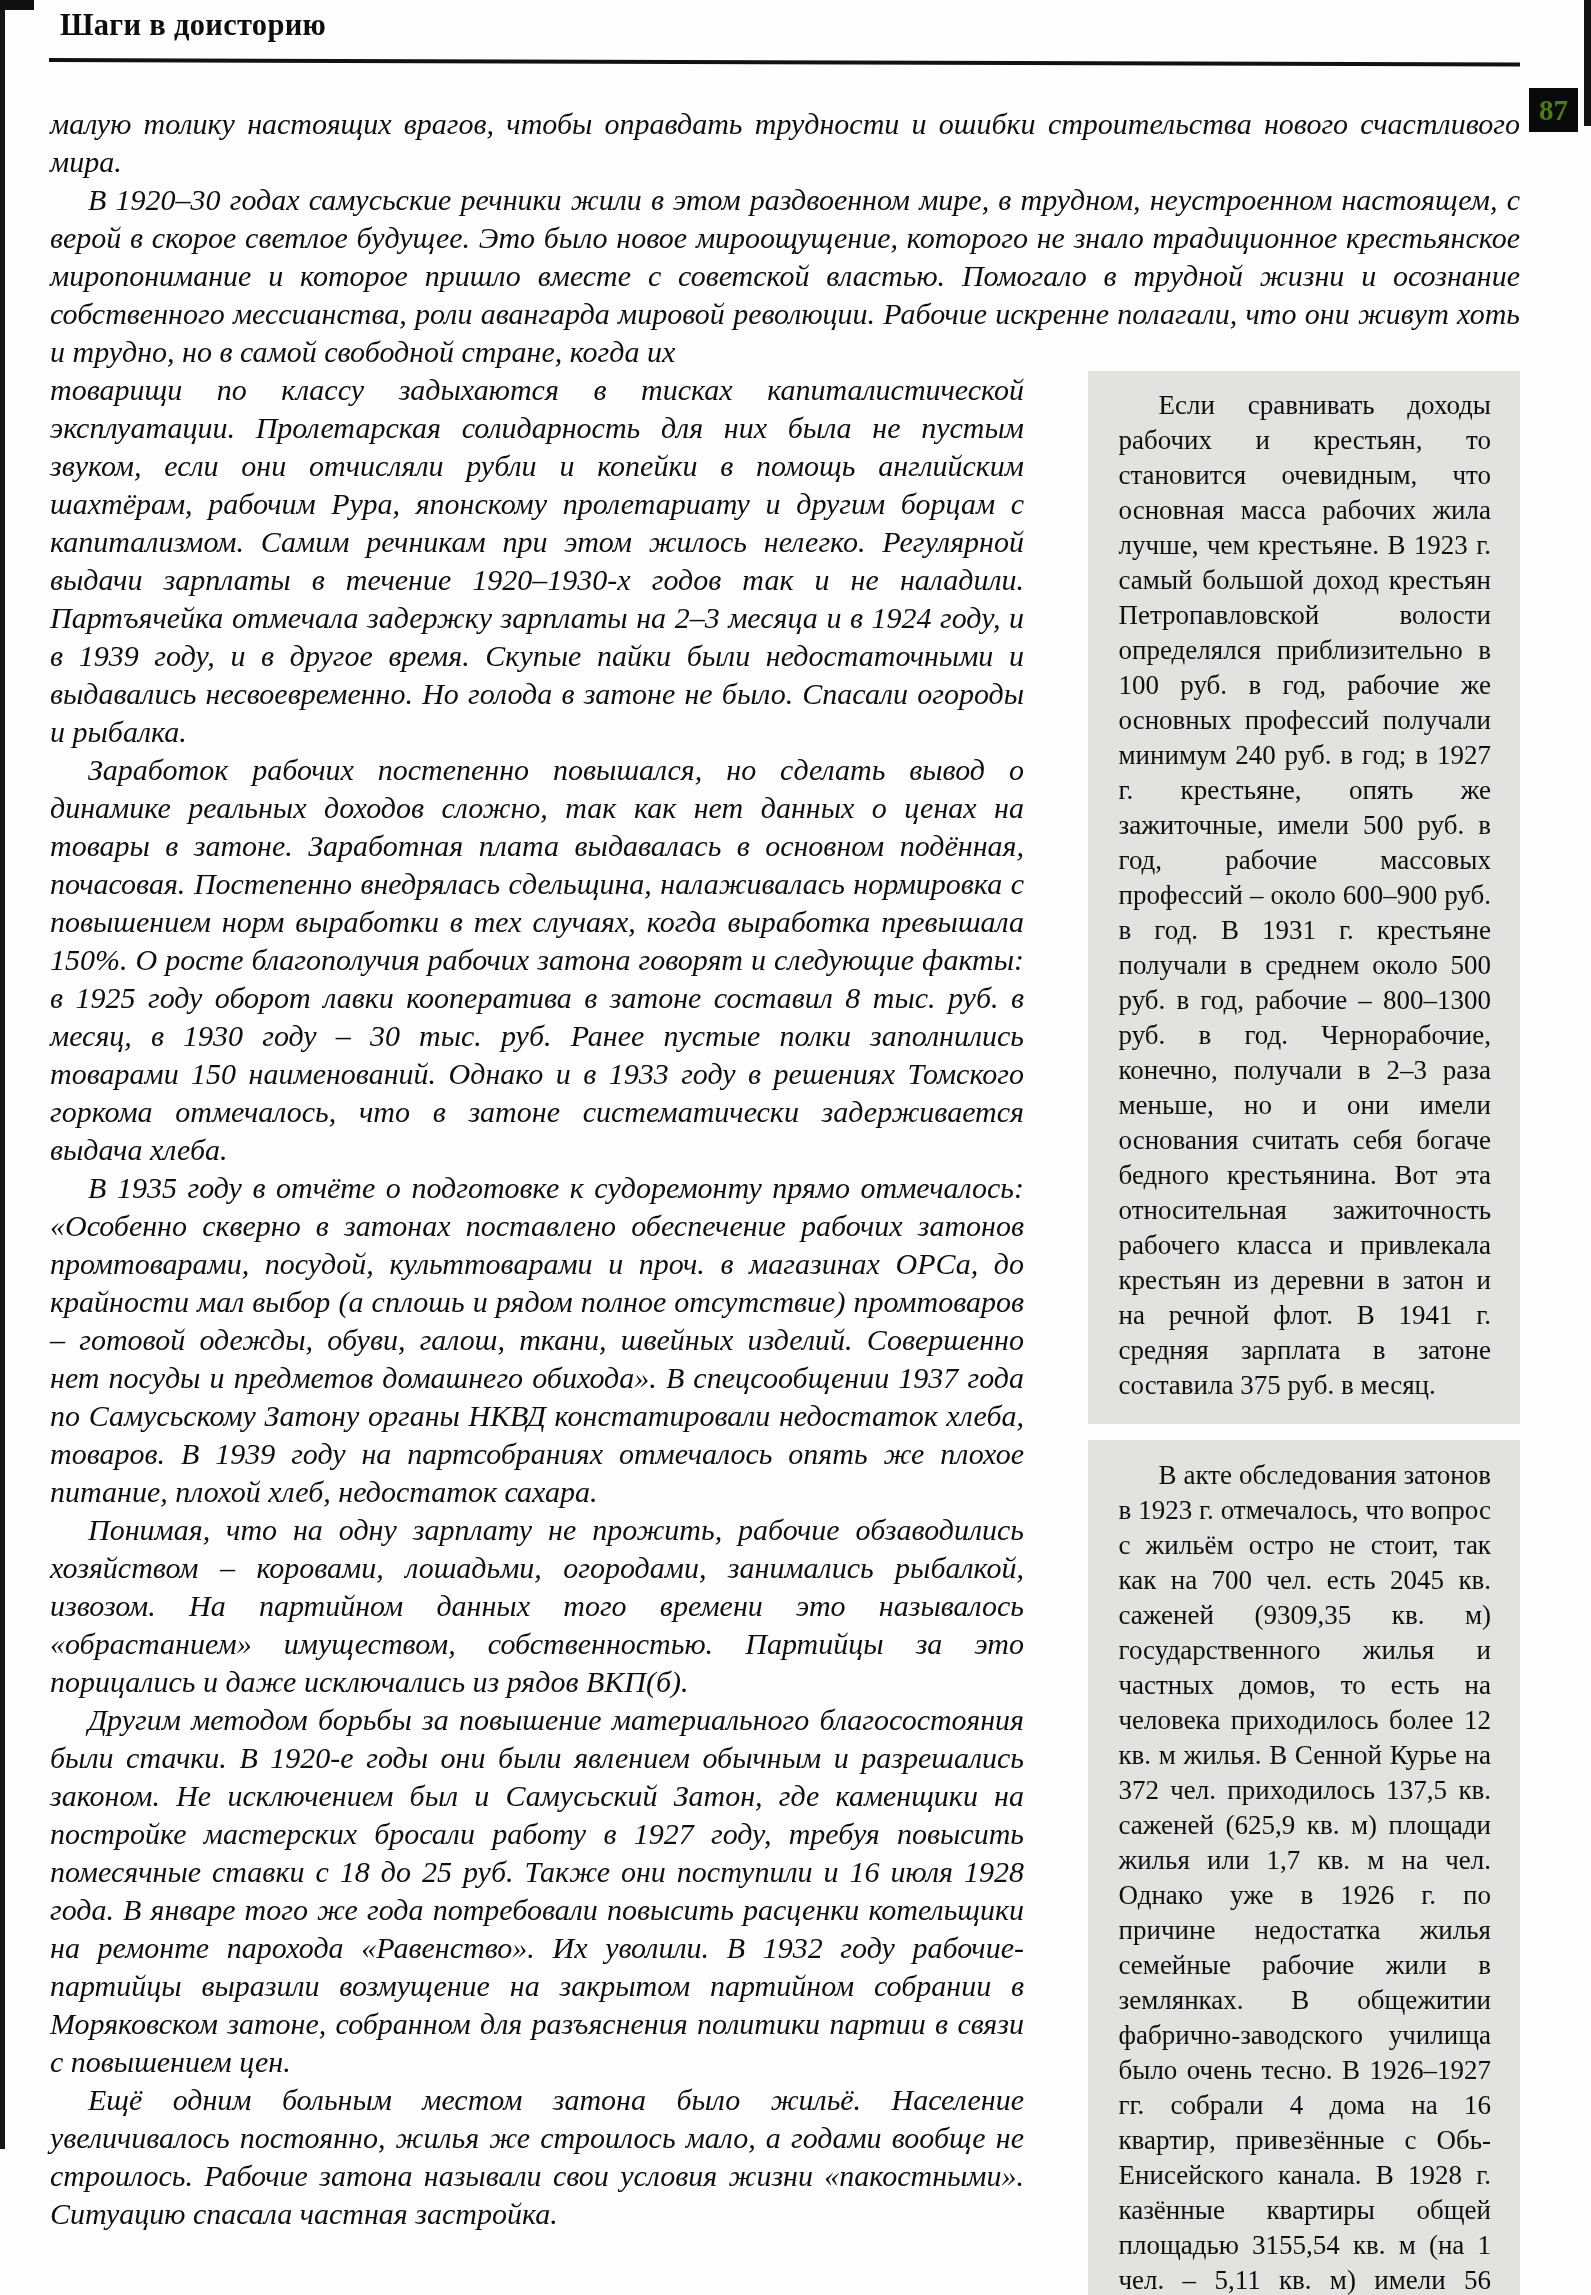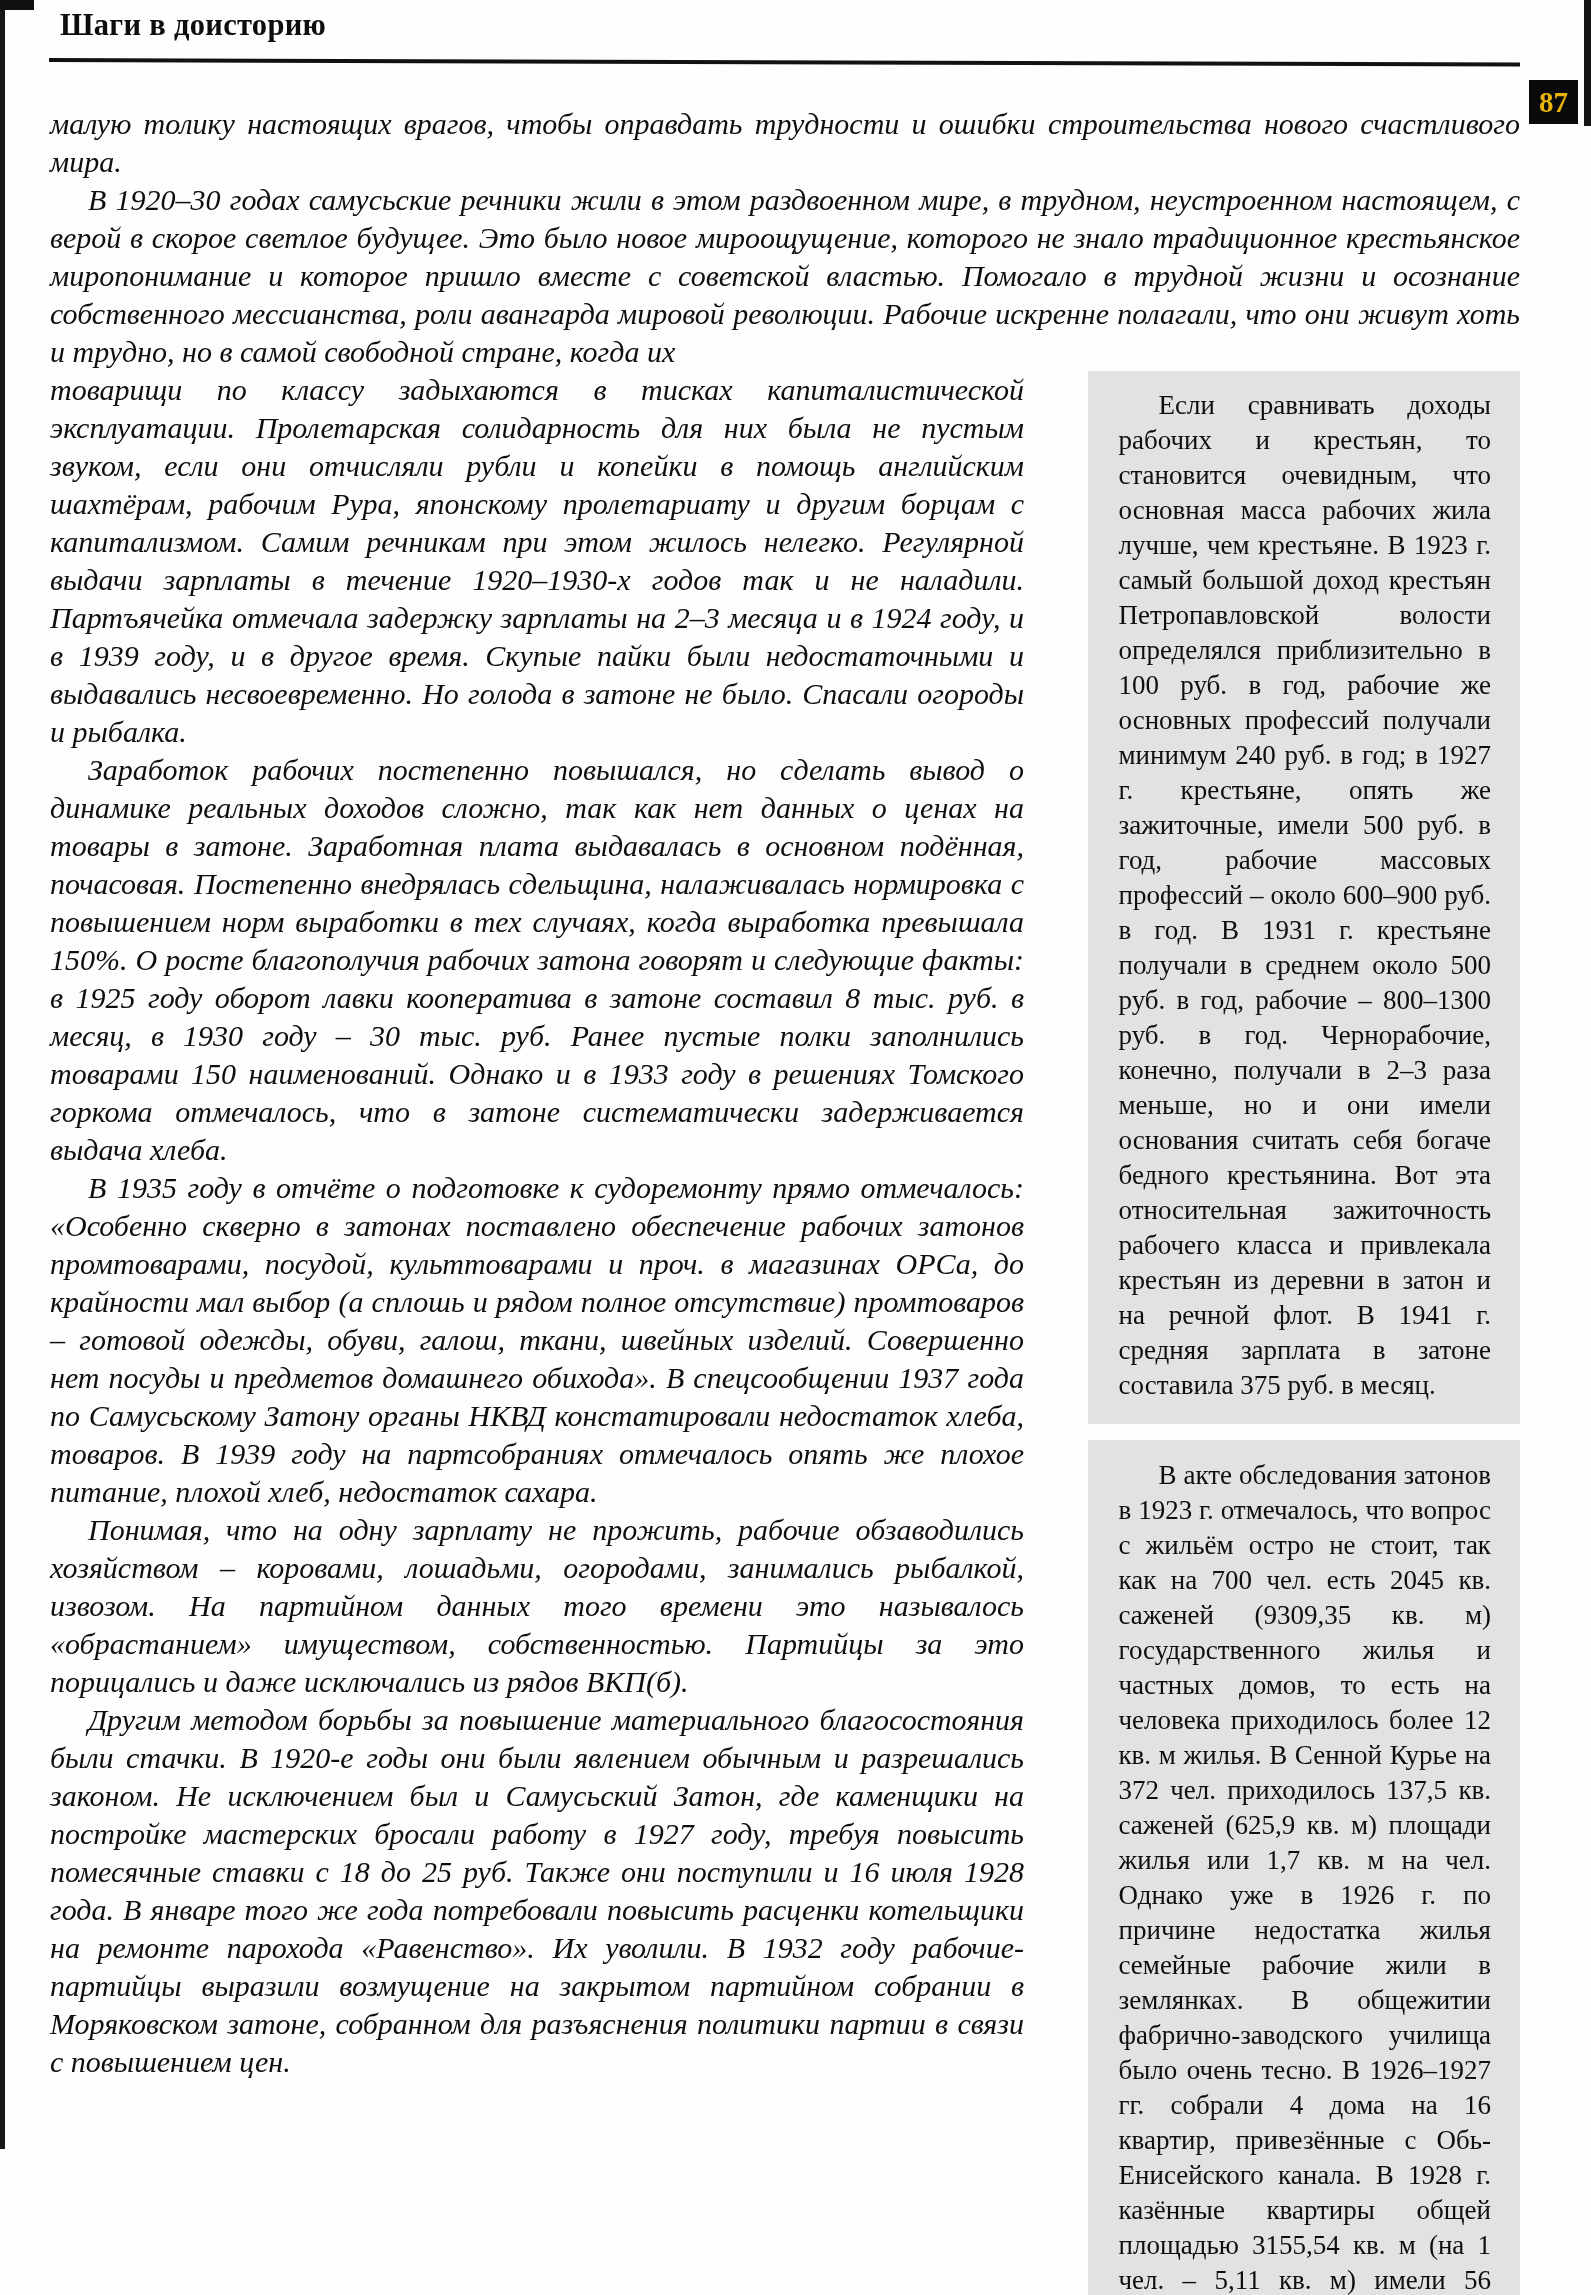--- a/index.html
+++ b/index.html
@@ -48,24 +48,24 @@
     position: absolute;
     left: 49px; top: 58px;
     width: 1471px; height: 4px;
     background: #121212;
     transform: rotate(0.18deg);
     transform-origin: left center;
   }
   
   .pagenum {
     position: absolute;
-    left: 1529px; top: 80px;
+    left: 1529px; top: 88px;
     width: 49px; height: 44px;
     background: #0a0a0a;
-    color: #eab308;
+    color: #4d7c0f;
     display: flex;
     align-items: center;
     justify-content: center;
     font-size: 29px;
     font-weight: bold;
   }
   
   .content {
     position: absolute;
     left: 50px; top: 105px;
@@ -143,20 +143,21 @@
           <p class="para">товарищи по классу задыхаются в тисках капиталистической эксплуатации. Пролетарская солидарность для них была не пустым звуком, если они отчисляли рубли и копейки в помощь английским шахтёрам, рабочим Рура, японскому пролетариату и другим борцам с капитализмом. Самим речникам при этом жилось нелегко. Регулярной выдачи зарплаты в течение 1920–1930-х годов так и не наладили. Партъячейка отмечала задержку зарплаты на 2–3 месяца и в 1924 году, и в 1939 году, и в другое время. Скупые пайки были недостаточными и выдавались несвоевременно. Но голода в затоне не было. Спасали огороды и рыбалка.</p>
 
           <p class="para indent">Заработок рабочих постепенно повышался, но сделать вывод о динамике реальных доходов сложно, так как нет данных о ценах на товары в затоне. Заработная плата выдавалась в основном подённая, почасовая. Постепенно внедрялась сдельщина, налаживалась нормировка с повышением норм выработки в тех случаях, когда выработка превышала 150%. О росте благополучия рабочих затона говорят и следующие факты: в 1925 году оборот лавки кооператива в затоне составил 8 тыс. руб. в месяц, в 1930 году – 30 тыс. руб. Ранее пустые полки заполнились товарами 150 наименований. Однако и в 1933 году в решениях Томского горкома отмечалось, что в затоне систематически задерживается выдача хлеба.</p>
 
           <p class="para indent">В 1935 году в отчёте о подготовке к судоремонту прямо отмечалось: «Особенно скверно в затонах поставлено обеспечение рабочих затонов промтоварами, посудой, культтоварами и проч. в магазинах ОРСа, до крайности мал выбор (а сплошь и рядом полное отсутствие) промтоваров – готовой одежды, обуви, галош, ткани, швейных изделий. Совершенно нет посуды и предметов домашнего обихода». В спецсообщении 1937 года по Самусьскому Затону органы НКВД констатировали недостаток хлеба, товаров. В 1939 году на партсобраниях отмечалось опять же плохое питание, плохой хлеб, недостаток сахара.</p>
 
           <p class="para indent">Понимая, что на одну зарплату не прожить, рабочие обзаводились хозяйством – коровами, лошадьми, огородами, занимались рыбалкой, извозом. На партийном данных того времени это называлось «обрастанием» имуществом, собственностью. Партийцы за это порицались и даже исключались из рядов ВКП(б).</p>
 
           <p class="para indent">Другим методом борьбы за повышение материального благосостояния были стачки. В 1920-е годы они были явлением обычным и разрешались законом. Не исключением был и Самусьский Затон, где каменщики на постройке мастерских бросали работу в 1927 году, требуя повысить помесячные ставки с 18 до 25 руб. Также они поступили и 16 июля 1928 года. В январе того же года потребовали повысить расценки котельщики на ремонте парохода «Равенство». Их уволили. В 1932 году рабочие-партийцы выразили возмущение на закрытом партийном собрании в Моряковском затоне, собранном для разъяснения политики партии в связи с повышением цен.</p>
 
+          <p class="para indent">Ещё одним больным местом затона было жильё. Население увеличивалось постоянно, жилья же строилось мало, а годами вообще не строилось. Рабочие затона называли свои условия жизни «пакостными». Ситуацию спасала частная застройка.</p>
 
         </div>
 
       <aside class="side-col">
 
           <div class="side-box">
             <p class="side-para">Если сравнивать доходы рабочих и крестьян, то становится очевидным, что основная масса рабочих жила лучше, чем крестьяне. В 1923 г. самый большой доход крестьян Петропавловской волости определялся приблизительно в 100 руб. в год, рабочие же основных профессий получали минимум 240 руб. в год; в 1927 г. крестьяне, опять же зажиточные, имели 500 руб. в год, рабочие массовых профессий – около 600–900 руб. в год. В 1931 г. крестьяне получали в среднем около 500 руб. в год, рабочие – 800–1300 руб. в год. Чернорабочие, конечно, получали в 2–3 раза меньше, но и они имели основания считать себя богаче бедного крестьянина. Вот эта относительная зажиточность рабочего класса и привлекала крестьян из деревни в затон и на речной флот. В 1941 г. средняя зарплата в затоне составила 375 руб. в месяц.</p>
           </div>
 
           <div class="side-box">

